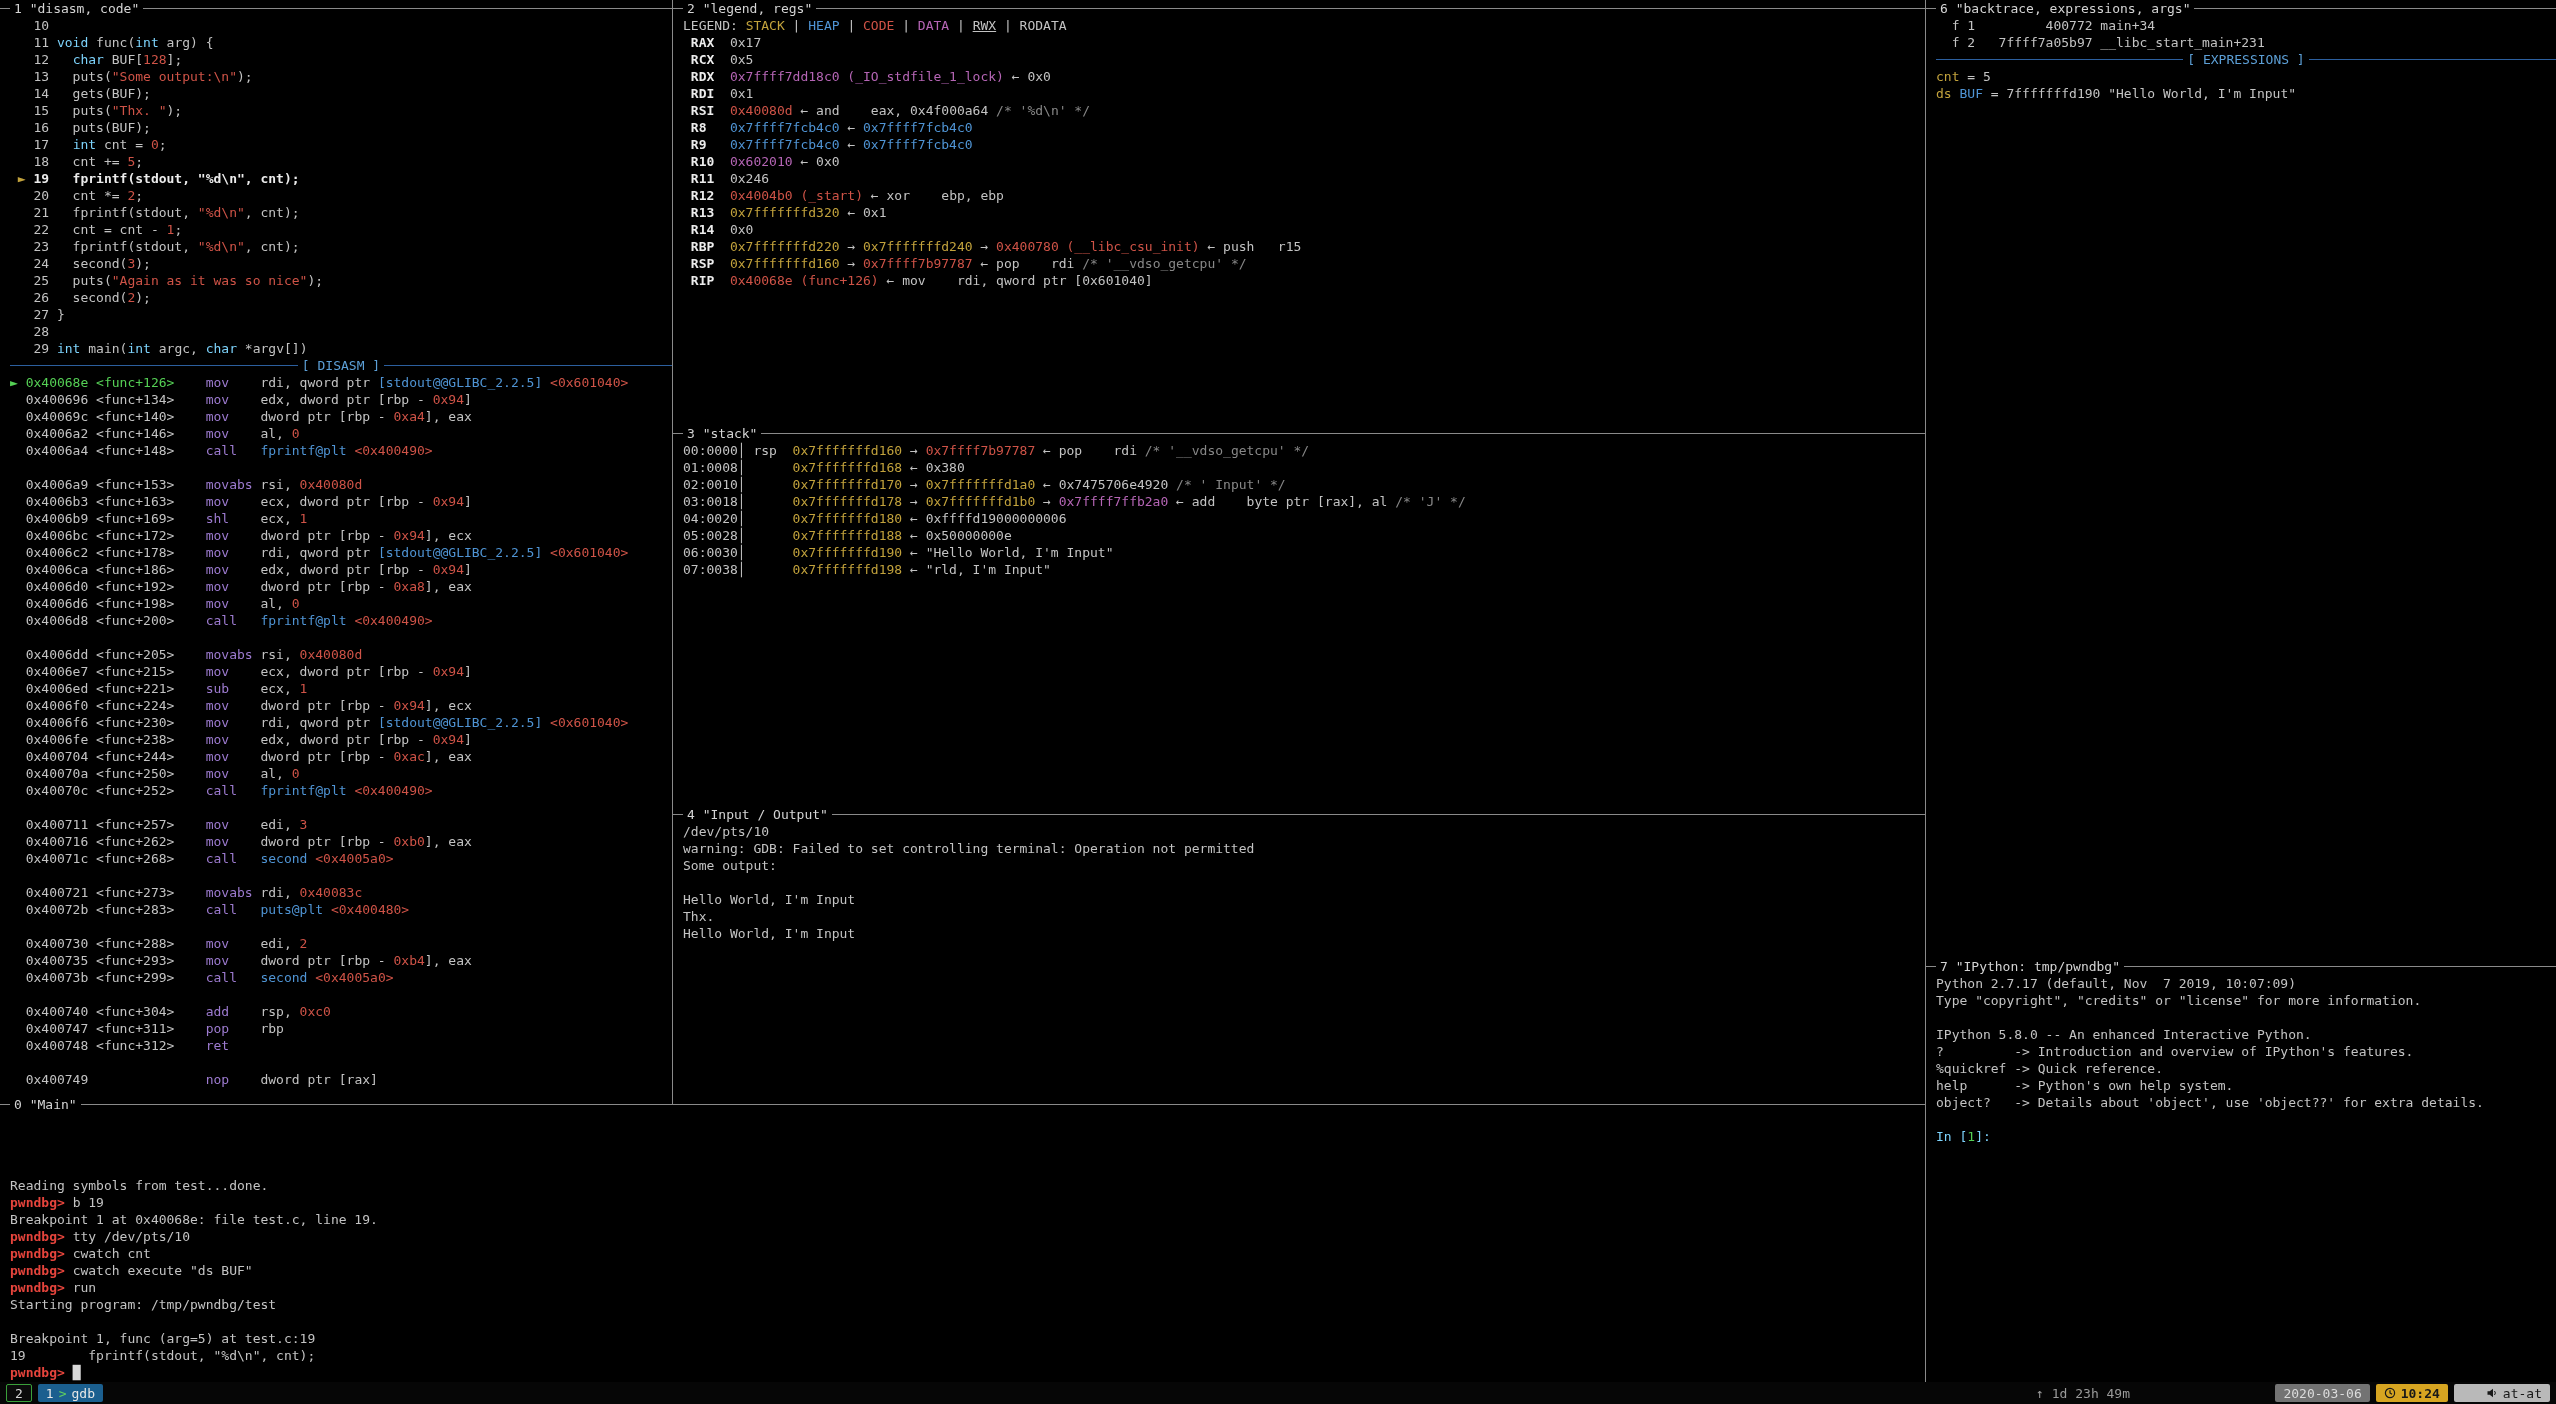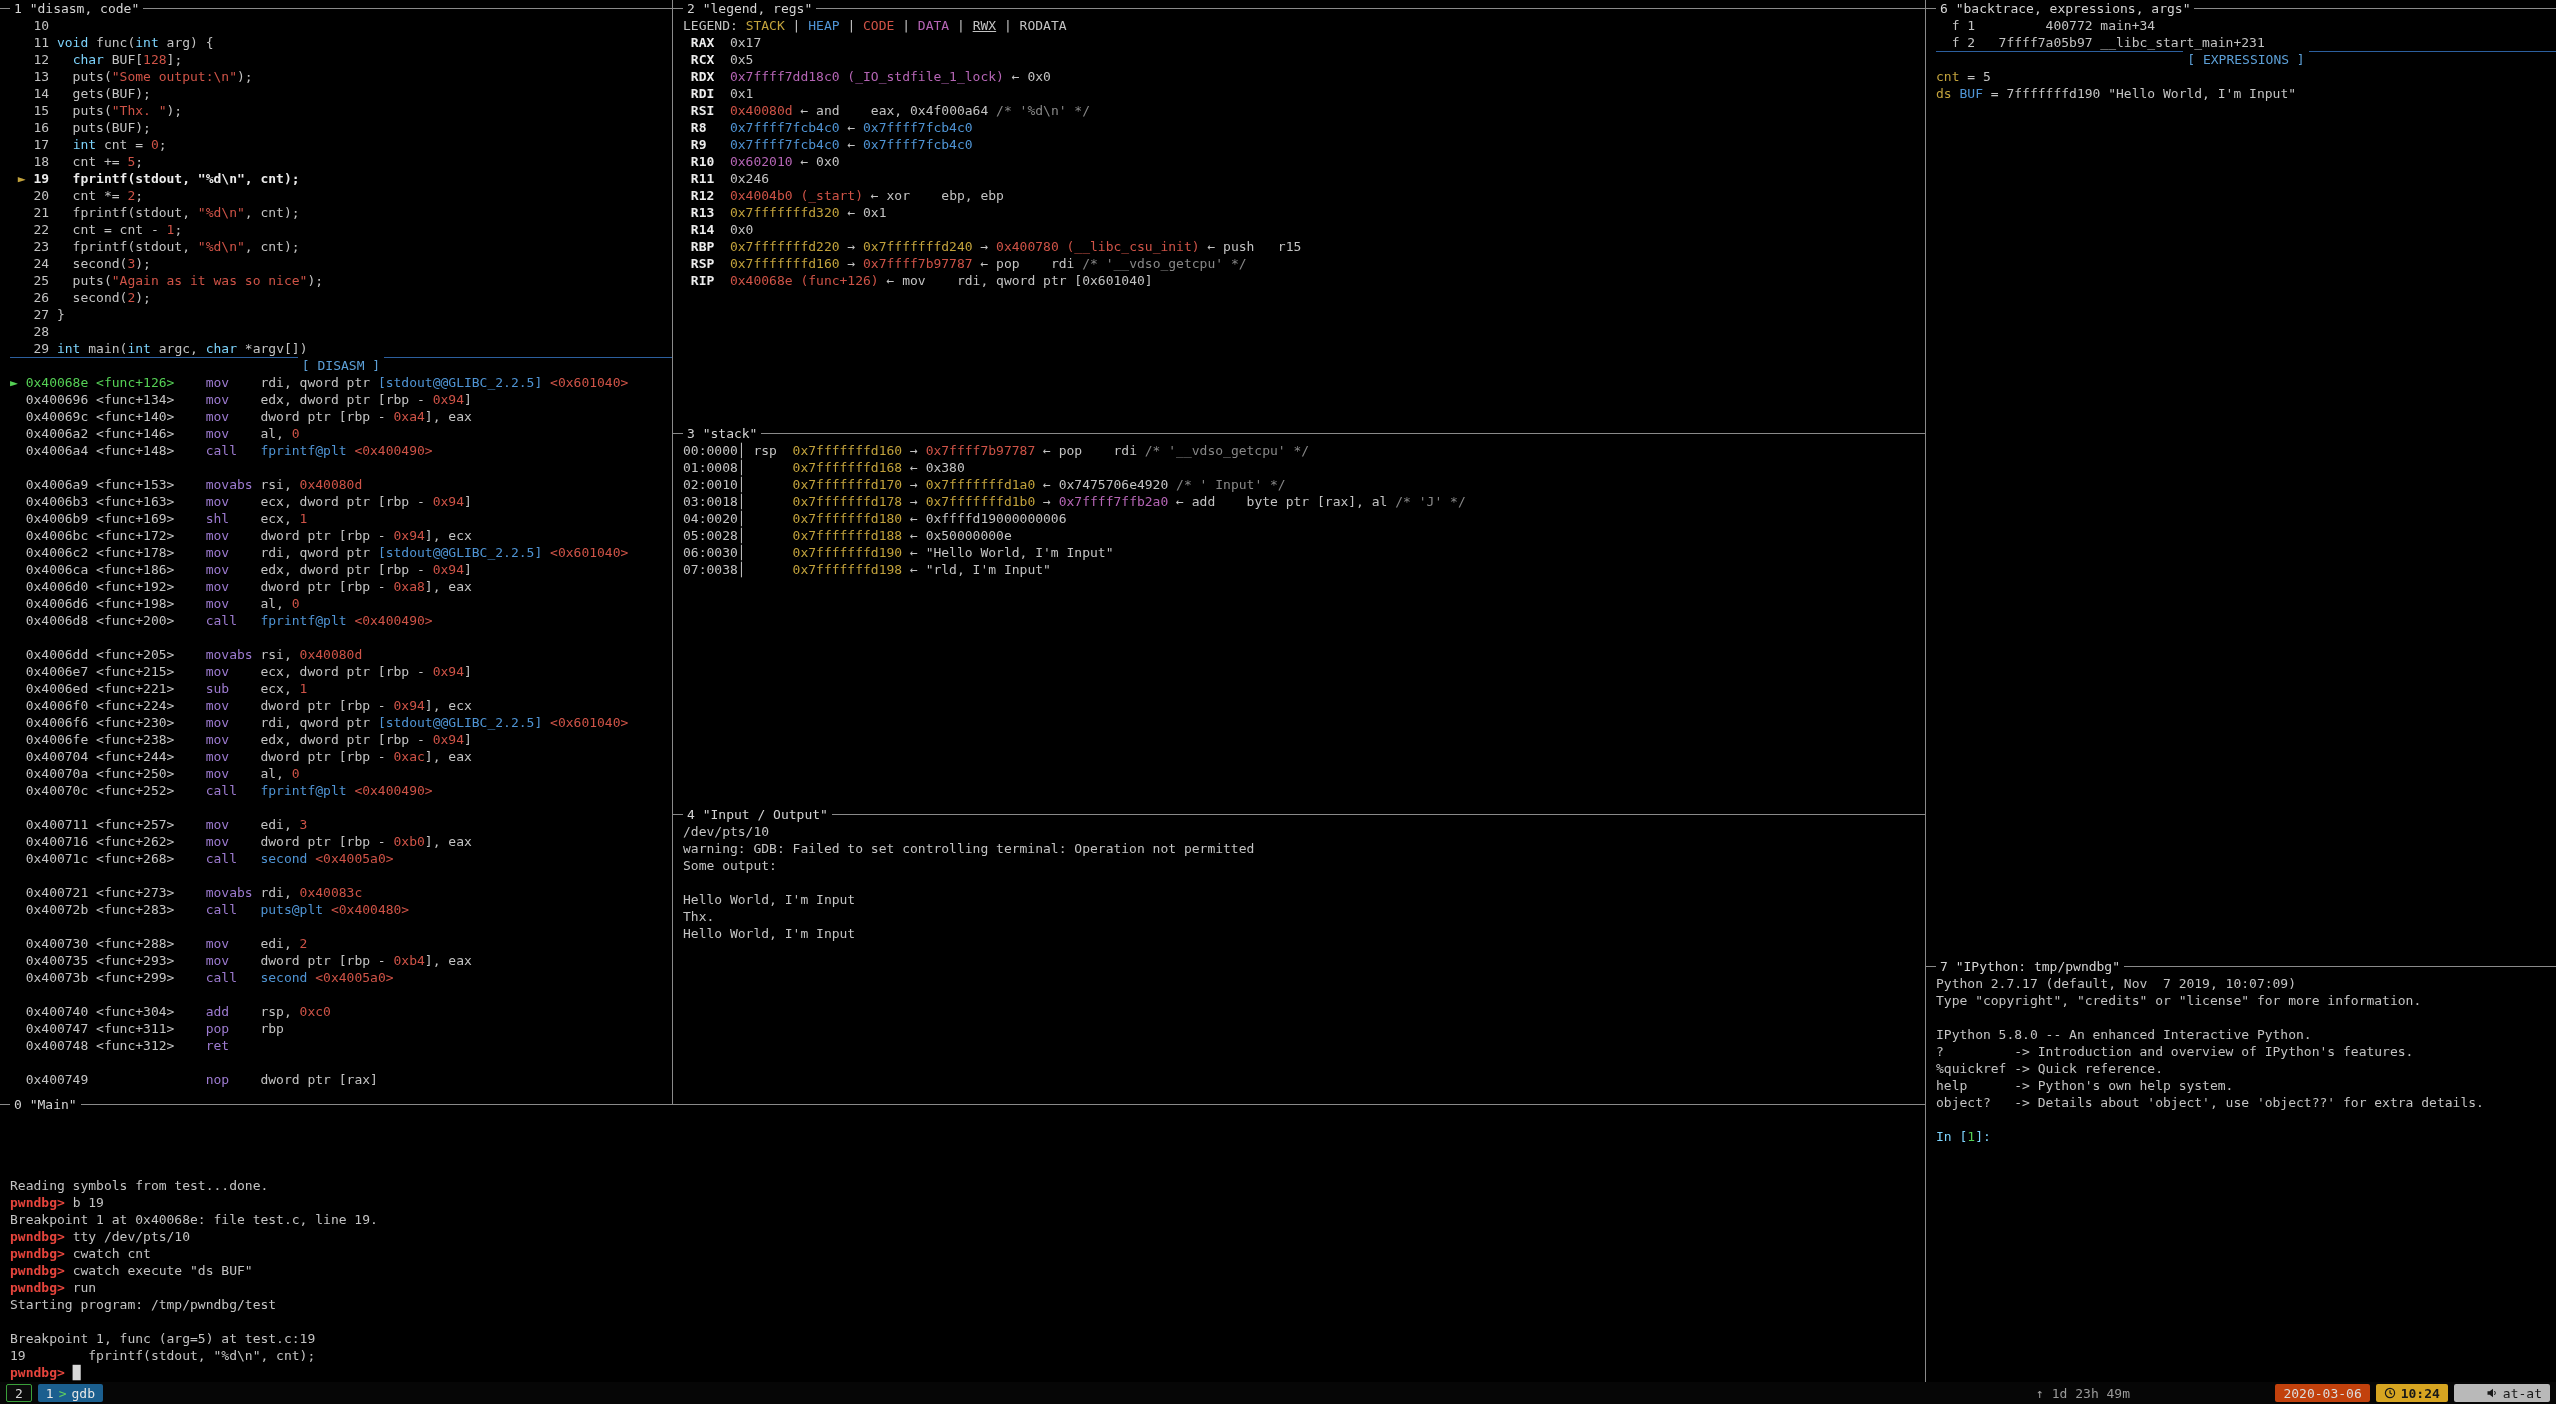--- a/index.html
+++ b/index.html
@@ -8,21 +8,21 @@
     position:relative; width:2556px; height:1404px; background:#000;
     font-family:"DejaVu Sans Mono", monospace; font-size:13px; line-height:17px;
     color:#c3c3c3; overflow:hidden;
   }
   .tl { height:17px; white-space:pre; }
   .pane-content { position:absolute; padding-left:10px; overflow:hidden; }
   .vb { position:absolute; width:1px; background:#8a8a8a; z-index:1; }
   .hb { position:absolute; height:1px; background:#8a8a8a; z-index:1; }
   .ptitle { position:absolute; height:17px; line-height:17px; white-space:pre;
             color:#d4d4d4; background:#000; padding:0 4px; z-index:2; }
-  .sechdr { display:flex; height:17px; color:#5c9fd6; }
+  .sechdr { display:flex; align-items:center; height:17px; color:#5c9fd6; }
   .sechdr .dash { flex:1; height:1px; background:#2c5f9e; }
   .sechdr .lbl { padding:0 4px; white-space:pre; }
   
   .b { color:#ececec; font-weight:bold; }
   .G { color:#55d055; font-weight:normal; }
   .g { color:#7dd3fc; }
   .y { color:#c2a23c; }
   .r { color:#cf5347; }
   .u { color:#4f94d4; }
   .p { color:#b565b5; }
@@ -39,21 +39,21 @@
           margin-right:6px; border-radius:2px; }
   .chip.session { border:1px solid #3aa03a; color:#d6d6d6; background:#0b0b0b; }
   .chip.window { background:#1b5f8f; color:#e6e6e6; }
   .chip.window .wsep { color:#5fd05f; padding:0 5px; }
   .sb-spacer { flex:1; }
   .uptime { color:#9a9a9a; margin-right:14px; }
   .uptime .uparrow { color:#9a9a9a; }
   .load { margin-right:14px;margin-top:36px; }
   .load .lb { color:#3aa03a; }
   .load .lv { color:#4db34d; }
-  .chip.date { background:#c2410c; color:#dcdcdc; }
+  .chip.date { background:#737373; color:#dcdcdc; }
   .chip.time { background:#d7a521; color:#181818; font-weight:bold; }
   .chip.host { background:#b9b9b9; color:#181818; margin-right:0;padding-left:32px; }
   .chip svg { margin-right:5px; }
 </style>
 </head>
 <body>
 
 <div id="screen">
 
   <div class="hb" style="left:0; top:8px; width:2556px;"></div>

